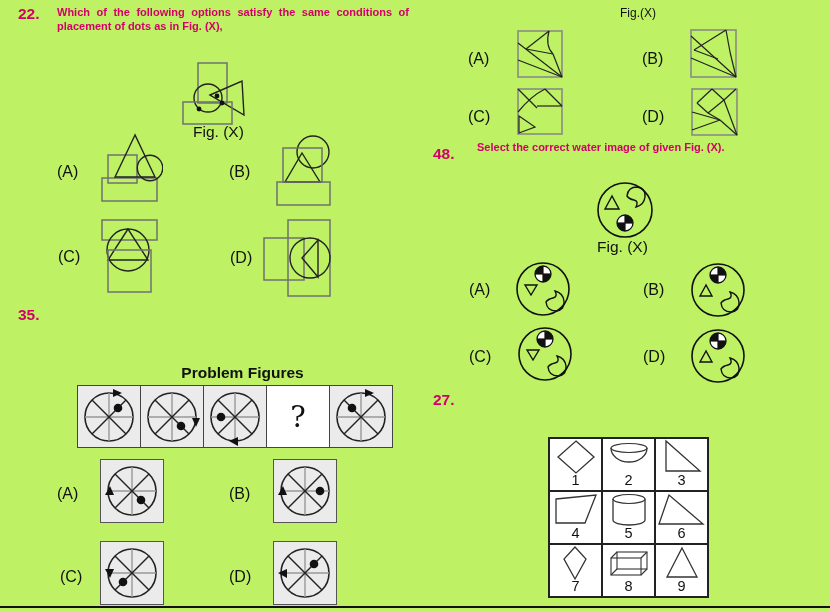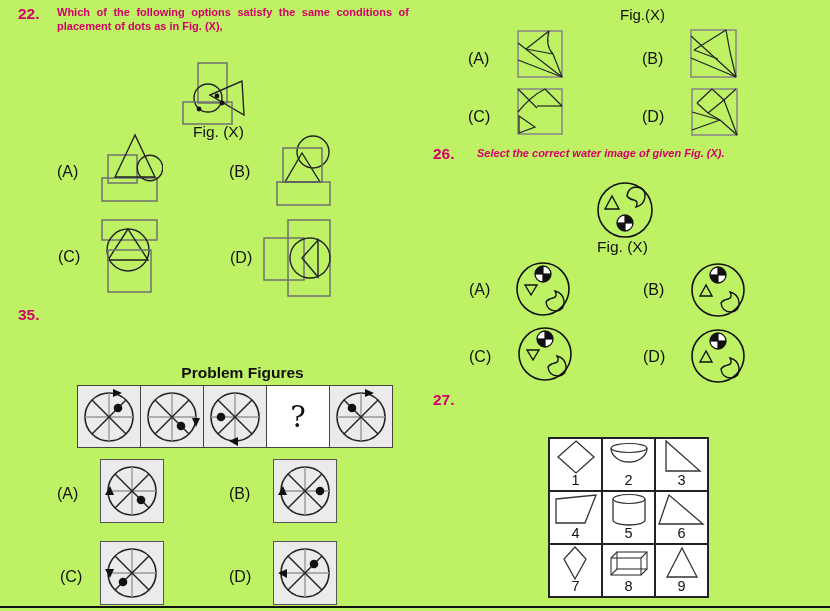--- a/index.html
+++ b/index.html
@@ -5,21 +5,21 @@
   html,body{margin:0;padding:0;background:#fff;}
   .page{position:relative;width:830px;height:611px;background:#bef264;overflow:hidden;
         font-family:"Liberation Sans",sans-serif;}
   .abs{position:absolute;}
   .qnum{position:absolute;font-weight:bold;font-size:15.5px;color:var(--accent,#d4006a);}
   .qtext{position:absolute;font-weight:bold;font-size:11px;color:var(--accent,#d4006a);
          text-align:justify;line-height:1.31;}
   .optlabel{position:absolute;font-size:16px;color:#111;}
   .caption{position:absolute;font-size:15.5px;color:#111;}
   .captionb{position:absolute;font-size:15.5px;font-weight:bold;color:#111;text-align:center;}
-  .figx-label{position:absolute;font-size:15px;color:#111;}
+  .figx-label{position:absolute;font-size:12px;color:#111;}
   svg{display:block;}
   .pf-strip{position:absolute;left:77px;top:385px;display:flex;border:1.5px solid #444;}
   .pf-cell{width:62px;height:61px;background:#ebebeb;border-right:1.5px solid #444;
            display:flex;align-items:center;justify-content:center;}
   .pf-cell:last-child{border-right:none;}
   .pf-cell.white{background:#fff;}
   .qmark{font-family:"DejaVu Serif",serif;font-size:29px;color:#111;}
   .optbox{position:absolute;width:62px;height:62px;background:#ebebeb;border:1.5px solid #555;
           display:flex;align-items:center;justify-content:center;}
   .grid27{position:absolute;left:548px;top:437px;display:grid;
@@ -207,22 +207,22 @@
         <line x1="33" y1="12" x2="17" y2="25"></line>
       <line x1="45" y1="1" x2="33" y2="12"></line>
       <line x1="1" y1="24" x2="29" y2="32"></line>
         <line x1="1" y1="42" x2="29" y2="32"></line>
       <line x1="17" y1="25" x2="29" y2="32"></line>
       <line x1="29" y1="32" x2="46" y2="47"></line>
         <line x1="33" y1="12" x2="46" y2="47"></line>
     </g>
   </svg>
 
-  <div class="qnum" style="left:433px;top:145px;">26.</div>
-  <div class="qtext" style="left:477px;top:146px;width:348px;font-style:italic;">Select the correct water image of given Fig. (X).</div>
+  <div class="qnum" style="left:433px;top:145px;">48.</div>
+  <div class="qtext" style="left:477px;top:140px;width:348px;">Select the correct water image of given Fig. (X).</div>
 
   <svg class="abs" style="left:596px;top:181px;" width="58" height="58" viewBox="0 0 58 58">
     <circle cx="29" cy="29" r="27" fill="none" stroke="#111" stroke-width="1.6"></circle>
     <polygon points="16,15 9,28 23,28" fill="none" stroke="#111" stroke-width="1.4"></polygon>
     <path d="M31,15 Q32,6 41,6 Q50,7 49,16 Q48,24 40,26 Q43,20 38,19 Q33,18 31,15 Z" fill="none" stroke="#111" stroke-width="1.4"></path>
     <circle cx="29" cy="42" r="8" fill="#fff" stroke="#111" stroke-width="1.3"></circle>
     <line x1="29" y1="34" x2="29" y2="50" stroke="#111" stroke-width="1.2"></line>
     <line x1="21" y1="42" x2="37" y2="42" stroke="#111" stroke-width="1.2"></line>
     <path d="M29,42 L29,34 A8,8 0 0 1 37,42 Z" fill="#111"></path>
     <path d="M29,42 L29,50 A8,8 0 0 1 21,42 Z" fill="#111"></path>

